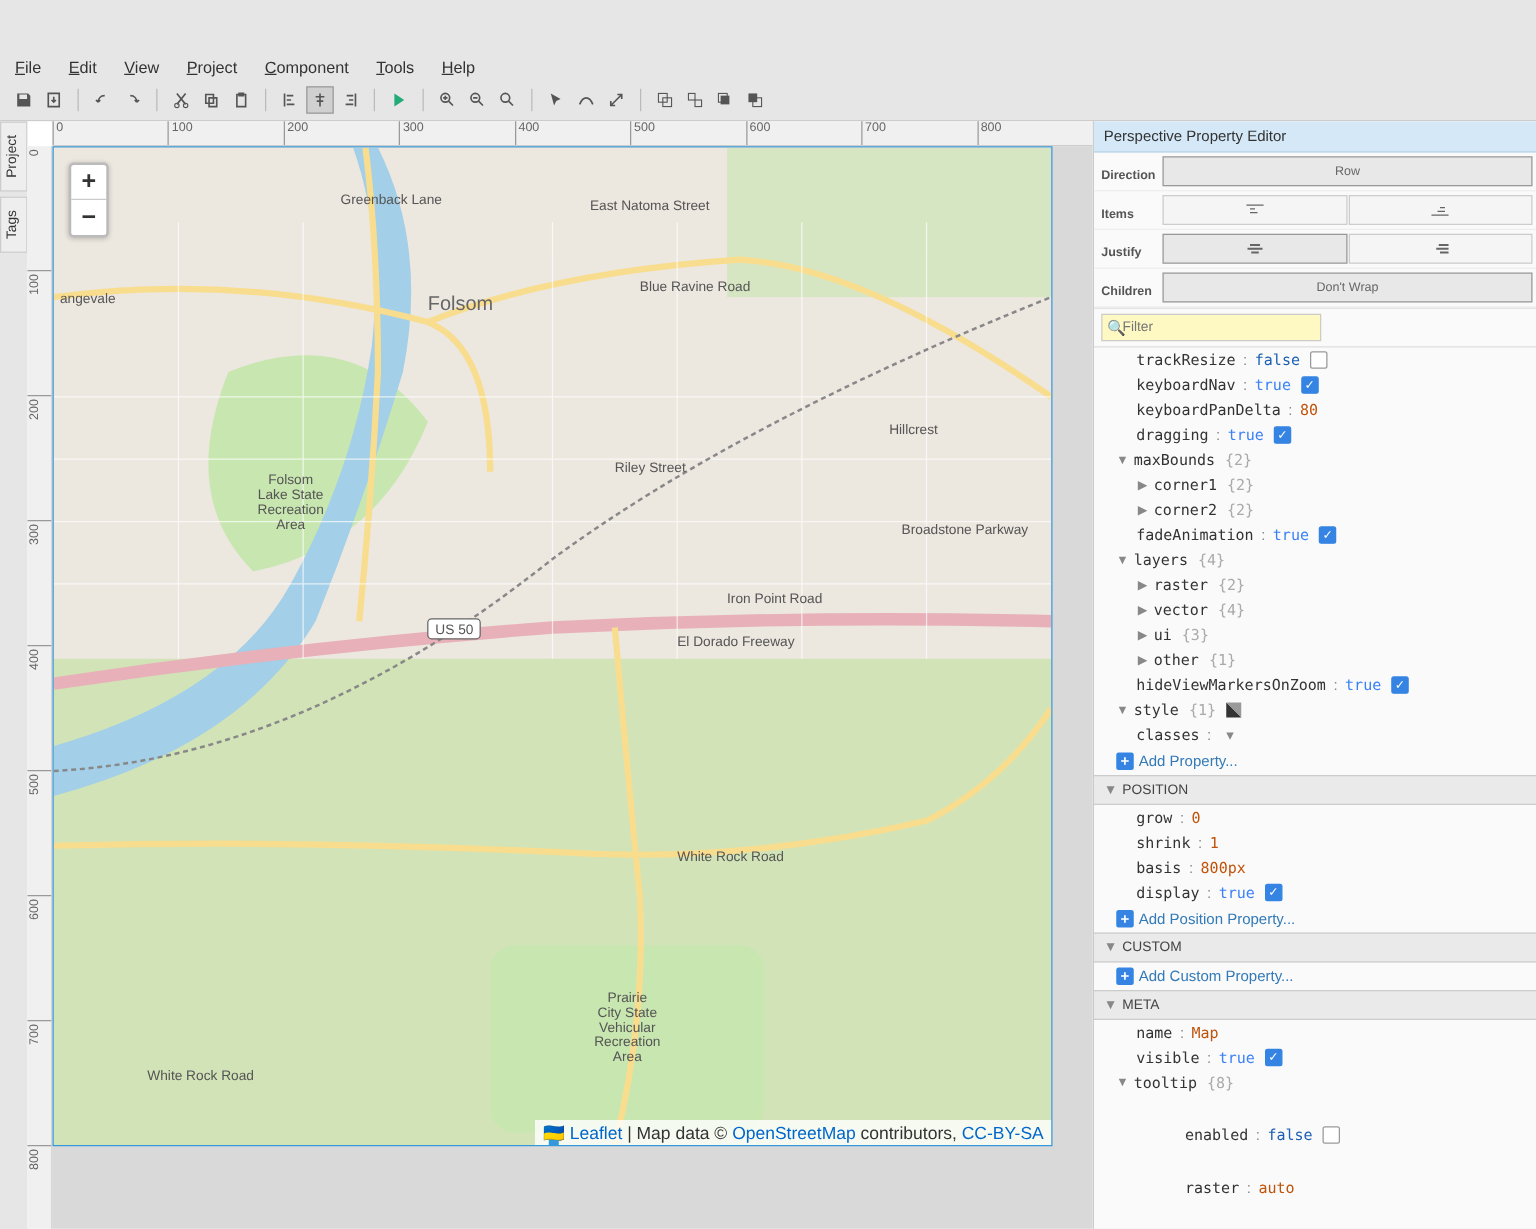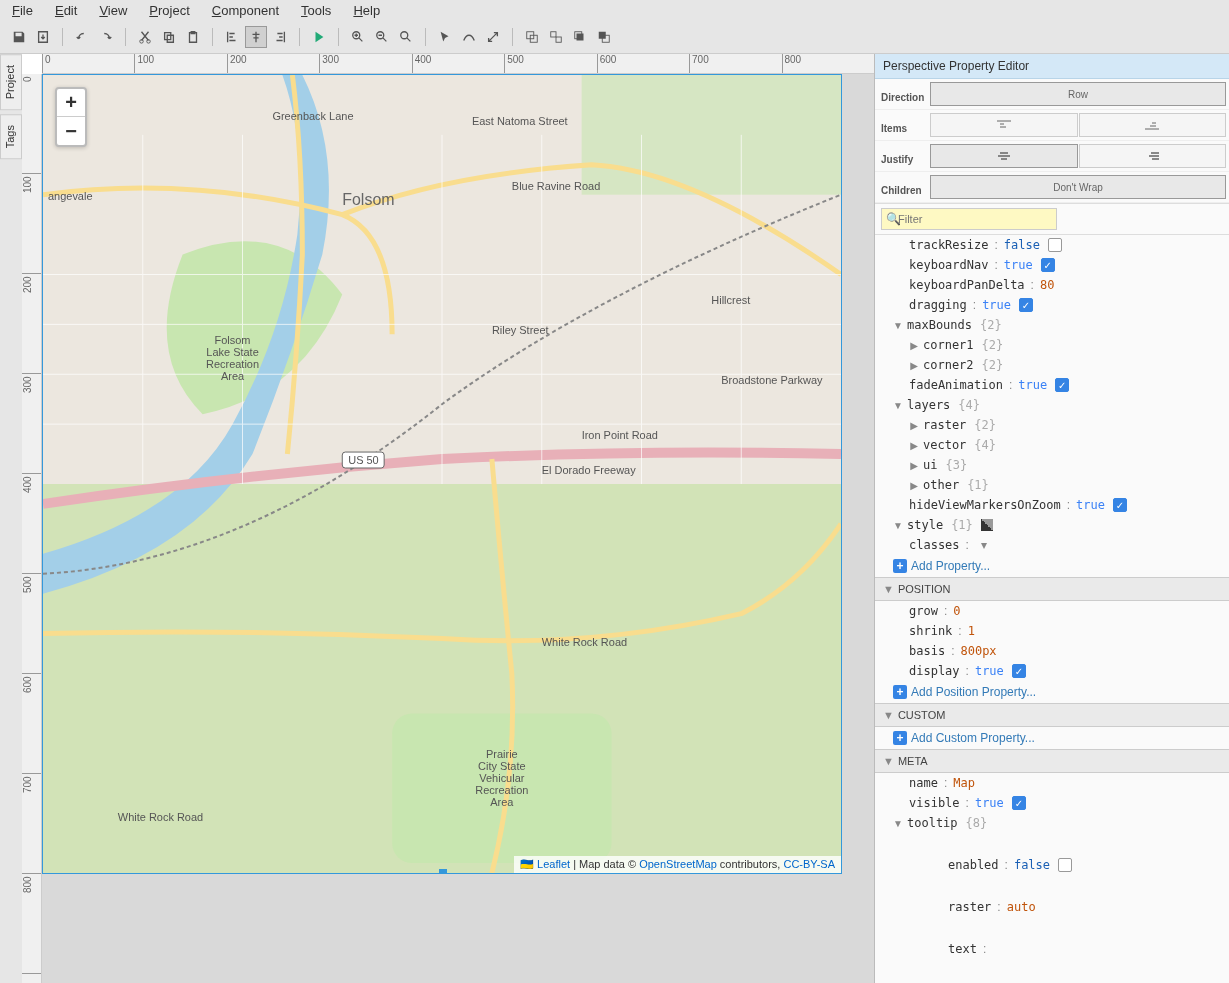--- a/index.html
+++ b/index.html
@@ -1,38 +1,38 @@
 <!DOCTYPE html>
 <html><head>
 <meta charset="utf-8">
 <style>
 * { margin: 0; padding: 0; box-sizing: border-box; }
 body { font-family: Arial, sans-serif; font-size: 12px; color: #333; background: #e6e6e6; width: 1229px; height: 983px; overflow: hidden; position: relative; }
 .menubar { display: flex; gap: 22px; padding: 3px 12px; font-size: 13px; }
-.menubar span { cursor: pointer; }
+.menubar span { cursor: pointer; margin-top: 43px; }
 .menubar span u { text-decoration: underline; }
 .toolbar { display: flex; align-items: center; gap: 2px; padding: 5px 8px; background: #e6e6e6; border-bottom: 1px solid #ccc; }
 .toolbar .sep { width: 1px; height: 18px; background: #bbb; margin: 0 6px; }
 .toolbar .tbtn { width: 22px; height: 22px; display: flex; align-items: center; justify-content: center; cursor: pointer; color: #555; }
 .toolbar .tbtn.active { background: #d0d0d0; border: 1px solid #999; }
 .main { display: flex; height: calc(100% - 48px); }
 .side-tabs { width: 22px; background: #e6e6e6; display: flex; flex-direction: column; gap: 4px; }
 .side-tab { writing-mode: vertical-rl; transform: rotate(180deg); padding: 10px 3px; background: #eee; border: 1px solid #ccc; font-size: 11px; cursor: pointer; text-align: center; }
 .design { flex: 0 0 852px; background: #fff; position: relative; }
 .ruler-h { position: absolute; top: 0; left: 20px; right: 0; height: 20px; background: #f0f0f0; border-bottom: 1px solid #ccc; display: flex; font-size: 10px; color: #666; }
 .ruler-h span { width: 100px; border-left: 1px solid #999; padding-left: 2px; }
 .ruler-v { position: absolute; top: 20px; left: 0; width: 20px; bottom: 0; background: #f0f0f0; border-right: 1px solid #ccc; display: flex; flex-direction: column; font-size: 10px; color: #666; }
 .ruler-v span { height: 100px; border-top: 1px solid #999; writing-mode: vertical-rl; transform: rotate(180deg); padding-bottom: 2px; text-align: right; }
 .canvas { position: absolute; top: 20px; left: 20px; right: 0; bottom: 0; background: #d9d9d9; }
 .map { position: absolute; top: 0; left: 0; width: 800px; height: 800px; border: 1px solid #3498db; background: #e8e2d9; overflow: hidden; }
 .map-bg { position: absolute; inset: 0; }
 .zoom-ctrl { position: absolute; top: 12px; left: 12px; background: #fff; border: 2px solid #bbb; border-radius: 4px; box-shadow: 0 1px 4px rgba(0,0,0,.2); }
 .zoom-ctrl div { width: 28px; height: 28px; display: flex; align-items: center; justify-content: center; font-size: 20px; font-weight: bold; cursor: pointer; }
 .zoom-ctrl div:first-child { border-bottom: 1px solid #ccc; }
-.attrib { position: absolute; bottom: 0; right: 0; background: rgba(255,255,255,.8); padding: 2px 6px; font-size: 11px; margin-top: 10px; }
+.attrib { position: absolute; bottom: 0; right: 0; background: rgba(255,255,255,.8); padding: 2px 6px; font-size: 14px; margin-top: 10px; }
 .attrib a { color: #0066cc; text-decoration: none; }
 .sel-handle { position: absolute; width: 8px; height: 8px; background: #3498db; bottom: -4px; left: 396px; }
 .inspector { flex: 1; background: #fafafa; border-left: 1px solid #bbb; display: flex; flex-direction: column; overflow: hidden; }
 .insp-title { background: #d4e8f7; border-bottom: 1px solid #b8d4e8; padding: 5px 8px; font-size: 12px; }
 .prop-rows { border-bottom: 1px solid #ddd; }
 .prop-row { display: flex; align-items: flex-end; border-bottom: 1px solid #eee; font-size: 11px; }
 .prop-row .lbl { width: 52px; padding: 6px 6px; font-weight: bold; color: #555; font-size: 10px; }
 .prop-row .opts { flex: 1; display: flex; padding: 3px; gap: 1px; }
 .opt-btn { flex: 1; background: #f5f5f5; border: 1px solid #ccc; padding: 5px; text-align: center; cursor: pointer; font-size: 10px; color: #666; display: flex; align-items: center; justify-content: center; height: 24px; }
 .opt-btn.sel { background: #e8e8e8; border-color: #999; }

